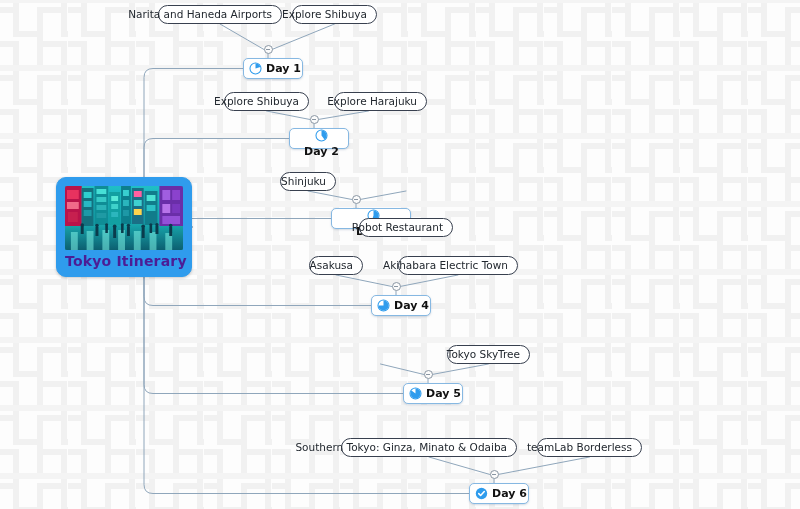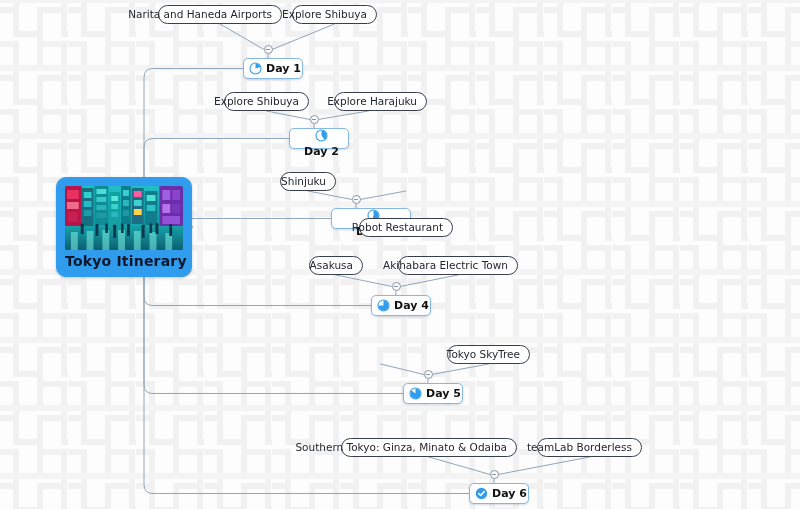--- a/index.html
+++ b/index.html
@@ -52,21 +52,21 @@
   .center-thumb {
     width: 100%;
     height: 64px;
     border-radius: 2px;
     overflow: hidden;
     position: relative;
     background: #0d6a78;
   }
   .center-thumb svg { display:block; width:100%; height:100%; }
   .center-label {
-    color: #0f172a;
+    color: #4c1d95;
     font-size: 14px;
     font-weight: bold;
     line-height: 22px;
     letter-spacing: 0.2px;
     white-space: nowrap;
   }
 
   
   .day-node {
     position: absolute;

